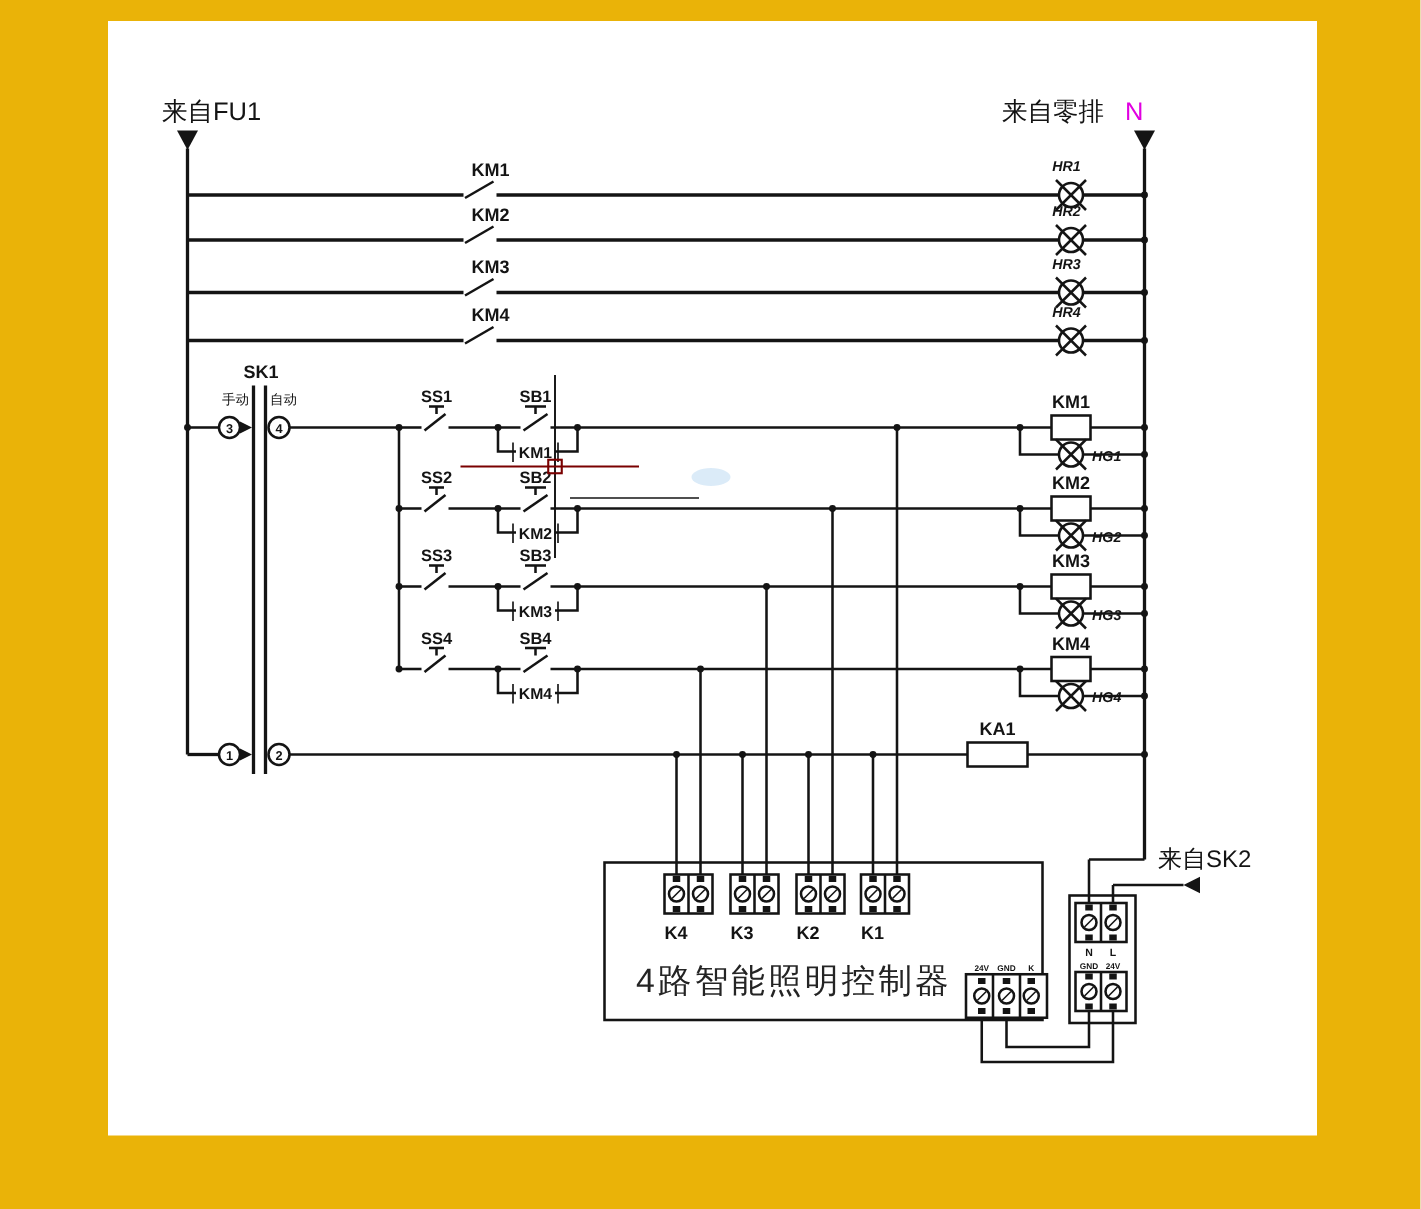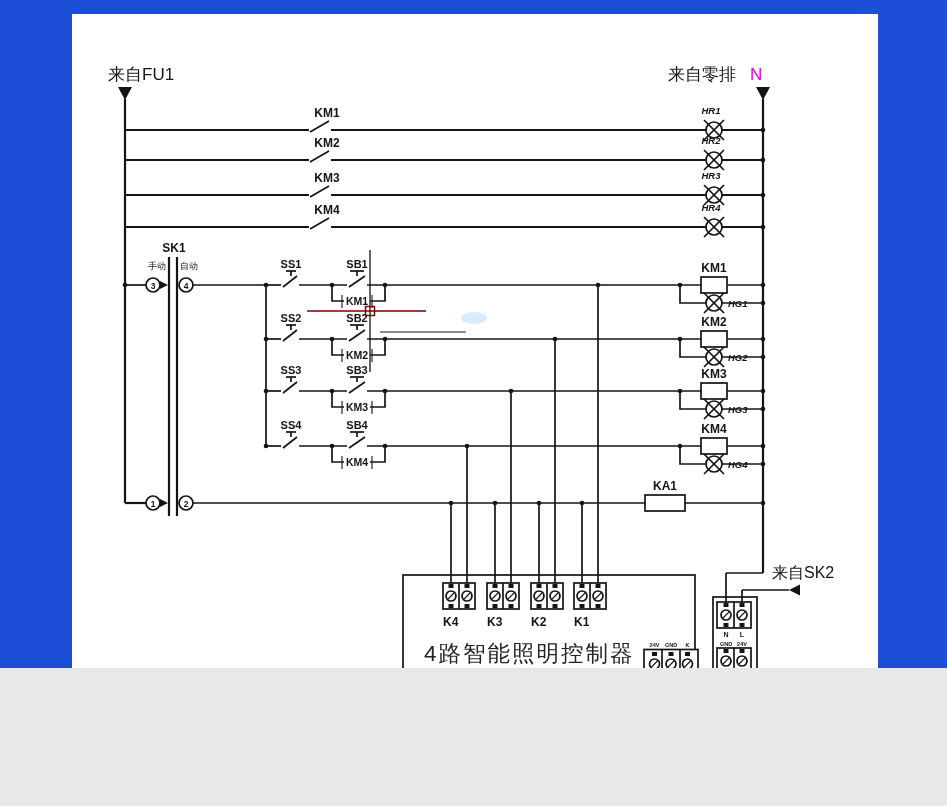--- a/index.html
+++ b/index.html
@@ -1,16 +1,16 @@
 <!DOCTYPE html>
 <html><head>
 <meta charset="utf-8">
 <style>
   html,body{margin:0;padding:0;background:#e8e8e8;}
-  .stage{position:relative;width:947px;height:668px;background:#1d4ed8;overflow:hidden;
+  .stage{position:relative;width:947px;height:806px;background:#eab308;overflow:hidden;
          font-family:"Liberation Sans","DejaVu Sans",sans-serif;}
   svg{position:absolute;left:0;top:0;}
   svg line, svg path, svg rect, svg circle, svg polygon{stroke:#141414;stroke-width:1.7;fill:none;}
   svg .w2{stroke-width:2.2;}
   svg .thin{stroke-width:1.1;}
   svg .dotf{fill:#141414;stroke:none;}
   svg .white{fill:#ffffff;}
   svg .bgw{fill:#ffffff;stroke:none;}
   svg .sheet{fill:#ffffff;stroke:none;}
   svg text{font:bold 11px "Liberation Sans","DejaVu Sans",sans-serif;fill:#141414;stroke:none;}

